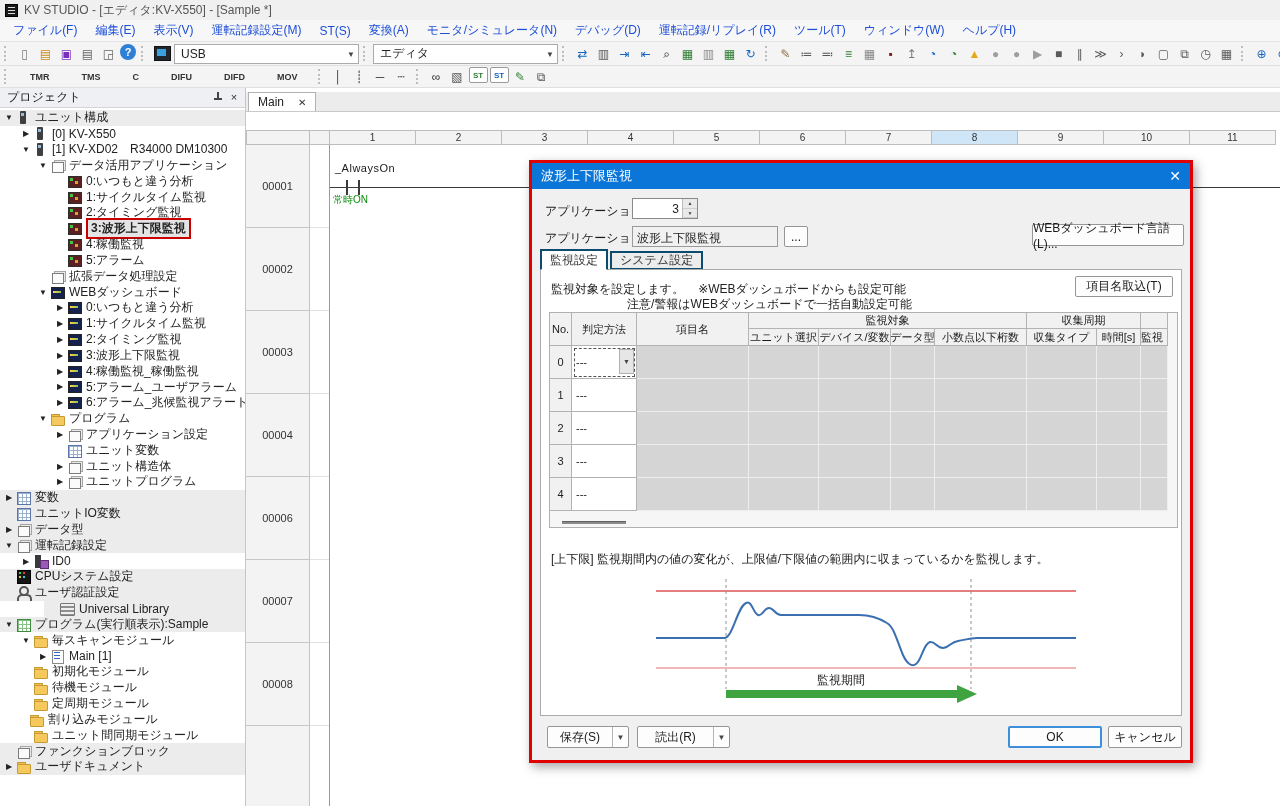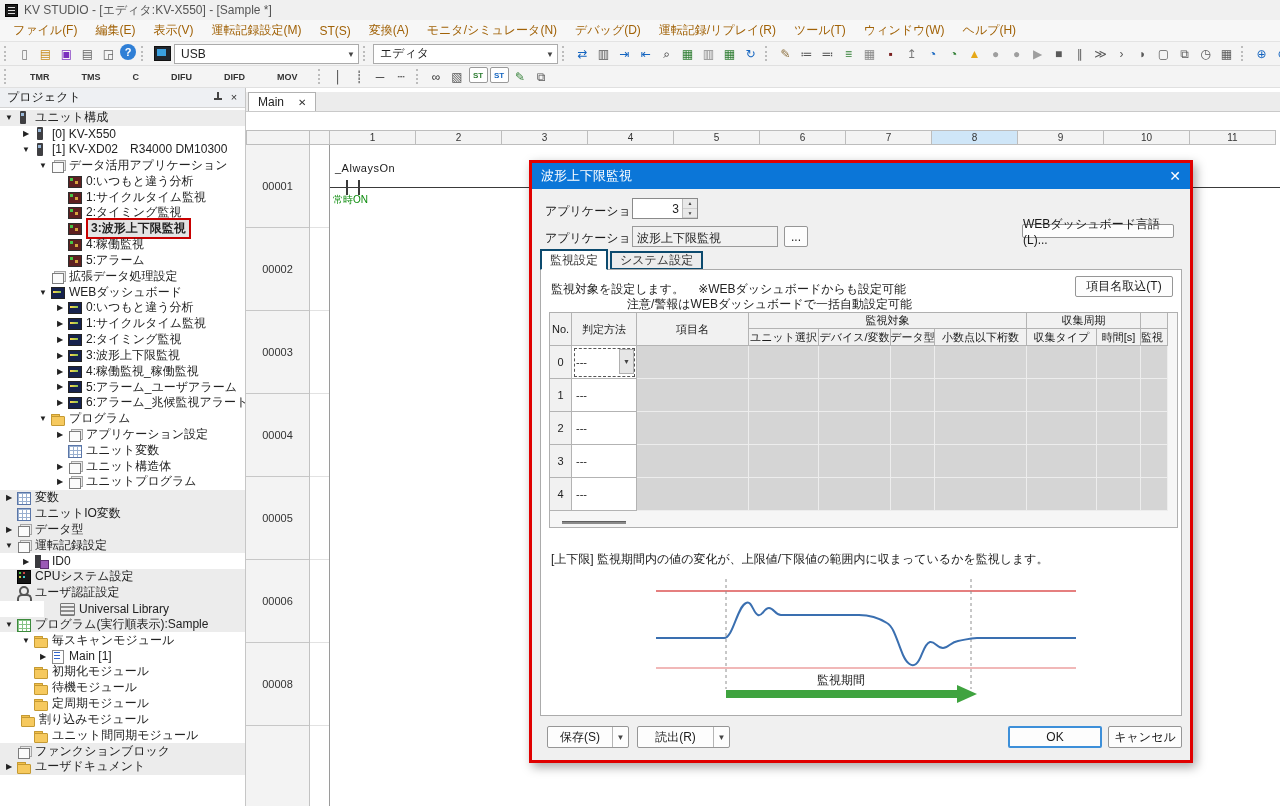--- a/index.html
+++ b/index.html
@@ -4,21 +4,21 @@
 <style>
 *{margin:0;padding:0;box-sizing:border-box}
 html,body{width:1280px;height:806px;overflow:hidden}
 body{font-family:"Liberation Sans","DejaVu Sans",sans-serif;font-size:12px;color:#222;background:#fff;position:relative}
 
 .titlebar{height:20px;background:#f0f0f0;display:flex;align-items:center;gap:6px;padding-left:5px}
 .appicon{width:13px;height:13px;background:#1a1a1a;border:1px solid #000;position:relative;flex:none}
 .appicon::after{content:"";position:absolute;left:2px;top:2px;width:7px;height:7px;background:repeating-linear-gradient(180deg,#ddd 0 1px,#1a1a1a 1px 3px)}
 .titletext{color:#555;font-size:12px}
 .menubar{height:22px;background:#f7f7f7;border-bottom:1px solid #e3e3e3;display:flex;align-items:center;padding-left:4px}
-.menu-item{padding:3px 9px;color:#a16207;cursor:default}
+.menu-item{padding:3px 9px;color:#1d4ed8;cursor:default}
 .tbrow{display:flex;align-items:center;background:#f4f4f4;border-bottom:1px solid #e0e0e0}
 .tb1{height:24px}
 .tb2{height:22px}
 .grip{width:7px;height:15px;border-left:2px dotted #bcbcbc;margin:0 3px 0 4px;flex:none}
 .tbi{min-width:19px;height:19px;display:inline-flex;align-items:center;justify-content:center;font-size:12px;margin:0 1px;border-radius:2px;flex:none;cursor:default}
 .tbi.help{background:#2f7fd6;color:#fff;border-radius:50%;width:16px;min-width:16px;height:16px;font-weight:bold;font-size:11px}
 .tbi.sttxt{font-size:8px;font-weight:bold;border:1px solid #9a9a9a;background:#fff;width:18px;height:16px}
 .tbtxt{font-size:9px;font-weight:bold;color:#333;padding:1px 4px;margin:0 12px;flex:none}
 .combo{height:20px;background:#fff;border:1px solid #ababab;display:flex;align-items:center;padding:0 16px 0 6px;position:relative;flex:none}
 .combo .arr{position:absolute;right:3px;top:5px;font-size:8px;color:#444}
@@ -86,21 +86,21 @@
 .dx{margin-left:auto;font-size:14px;cursor:default}
 .dbody{position:relative;height:571px}
 .dlabel{position:absolute;font-size:12px;color:#1a1a1a}
 .spin{position:absolute;left:100px;top:9px;width:66px;height:21px;background:#fff;border:1px solid #8a8a8a;display:flex}
 .spin .val{flex:1;text-align:right;padding:3px 3px 0 0;font-size:12px}
 .spin .btns{width:15px;border-left:1px solid #bbb;display:flex;flex-direction:column}
 .spin .btns div{flex:1;font-size:5px;display:flex;align-items:center;justify-content:center;background:#e9e9e9;color:#444;border-bottom:1px solid #cfcfcf}
 .tinput{position:absolute;left:100px;top:37px;width:146px;height:21px;background:#f1f1f1;border:1px solid #9a9a9a;padding:3px 4px 0;font-size:12px;color:#222}
 .btn{position:absolute;background:#fdfdfd;border:1px solid #969696;border-radius:2px;font-size:12px;color:#1a1a1a;display:flex;align-items:center;justify-content:center;cursor:default}
 .dots{left:252px;top:37px;width:24px;height:21px}
-.weblang{right:16px;top:35px;width:152px;height:14px}
+.weblang{right:6px;top:35px;width:152px;height:22px}
 .dtabs{position:absolute;left:8px;top:61px;display:flex;align-items:flex-end;height:20px}
 .dtab{height:19px;padding:0 8px;border:2px solid #0c4a6e;background:#ececec;display:flex;align-items:center;font-size:12px;margin-right:2px;color:#333}
 .dtab.active{background:#fff;border-bottom:1px solid #fff;height:21px;position:relative;z-index:2}
 .dpanel{position:absolute;left:8px;right:8px;top:80px;height:447px;background:#fff;border:1px solid #ababab}
 .intro1{position:absolute;left:10px;top:11px;font-size:12px}
 .intro1 .b{margin-left:14px}
 .intro2{position:absolute;left:86px;top:26px;font-size:12px}
 .impbtn{right:8px;top:6px;width:98px;height:21px}
 .tblwrap{position:absolute;left:8px;top:42px;width:629px;height:216px;border:1px solid #b0b0b0;background:#f6f6f6;overflow:hidden}
 .mtable{position:absolute;left:0;top:0;display:grid;grid-template-columns:22px 65px 112px 70px 72px 44px 92px 70px 44px 27px;grid-template-rows:16px 17px repeat(5,33px);background:#fff}
@@ -431,21 +431,21 @@
         <div class="trow" style="padding-left: 20px;">
           <span class="tarr"></span>
           <span class="ti ti-folder"></span>
           <span class="tlabel">待機モジュール</span>
         </div>
         <div class="trow" style="padding-left: 20px;">
           <span class="tarr"></span>
           <span class="ti ti-folder"></span>
           <span class="tlabel">定周期モジュール</span>
         </div>
-        <div class="trow" style="padding-left: 7px;">
+        <div class="trow" style="padding-left: 16px;">
           <span class="tarr"></span>
           <span class="ti ti-folder"></span>
           <span class="tlabel">割り込みモジュール</span>
         </div>
         <div class="trow" style="padding-left: 20px;">
           <span class="tarr"></span>
           <span class="ti ti-folder"></span>
           <span class="tlabel">ユニット間同期モジュール</span>
         </div>
         <div class="trow band" style="padding-left: 3px;">
@@ -481,22 +481,22 @@
         <div class="gcell hl" style="width: 86px;">8</div>
         <div class="gcell" style="width: 86px;">9</div>
         <div class="gcell" style="width: 86px;">10</div>
         <div class="gcell" style="width: 86px;">11</div>
       </div>
     <div class="gut" id="gut">
         <div class="gnum">00001</div>
         <div class="gnum">00002</div>
         <div class="gnum">00003</div>
         <div class="gnum">00004</div>
-        <div class="gnum">00005</div>
         <div class="gnum">00006</div>
+        <div class="gnum">00007</div>
         <div class="gnum">00008</div>
       </div>
     <div class="ncol" id="ncol">
         <div class="nline" style="top: 82px;"></div>
         <div class="nline" style="top: 165px;"></div>
         <div class="nline" style="top: 248px;"></div>
         <div class="nline" style="top: 331px;"></div>
         <div class="nline" style="top: 414px;"></div>
         <div class="nline" style="top: 497px;"></div>
         <div class="nline" style="top: 580px;"></div>

